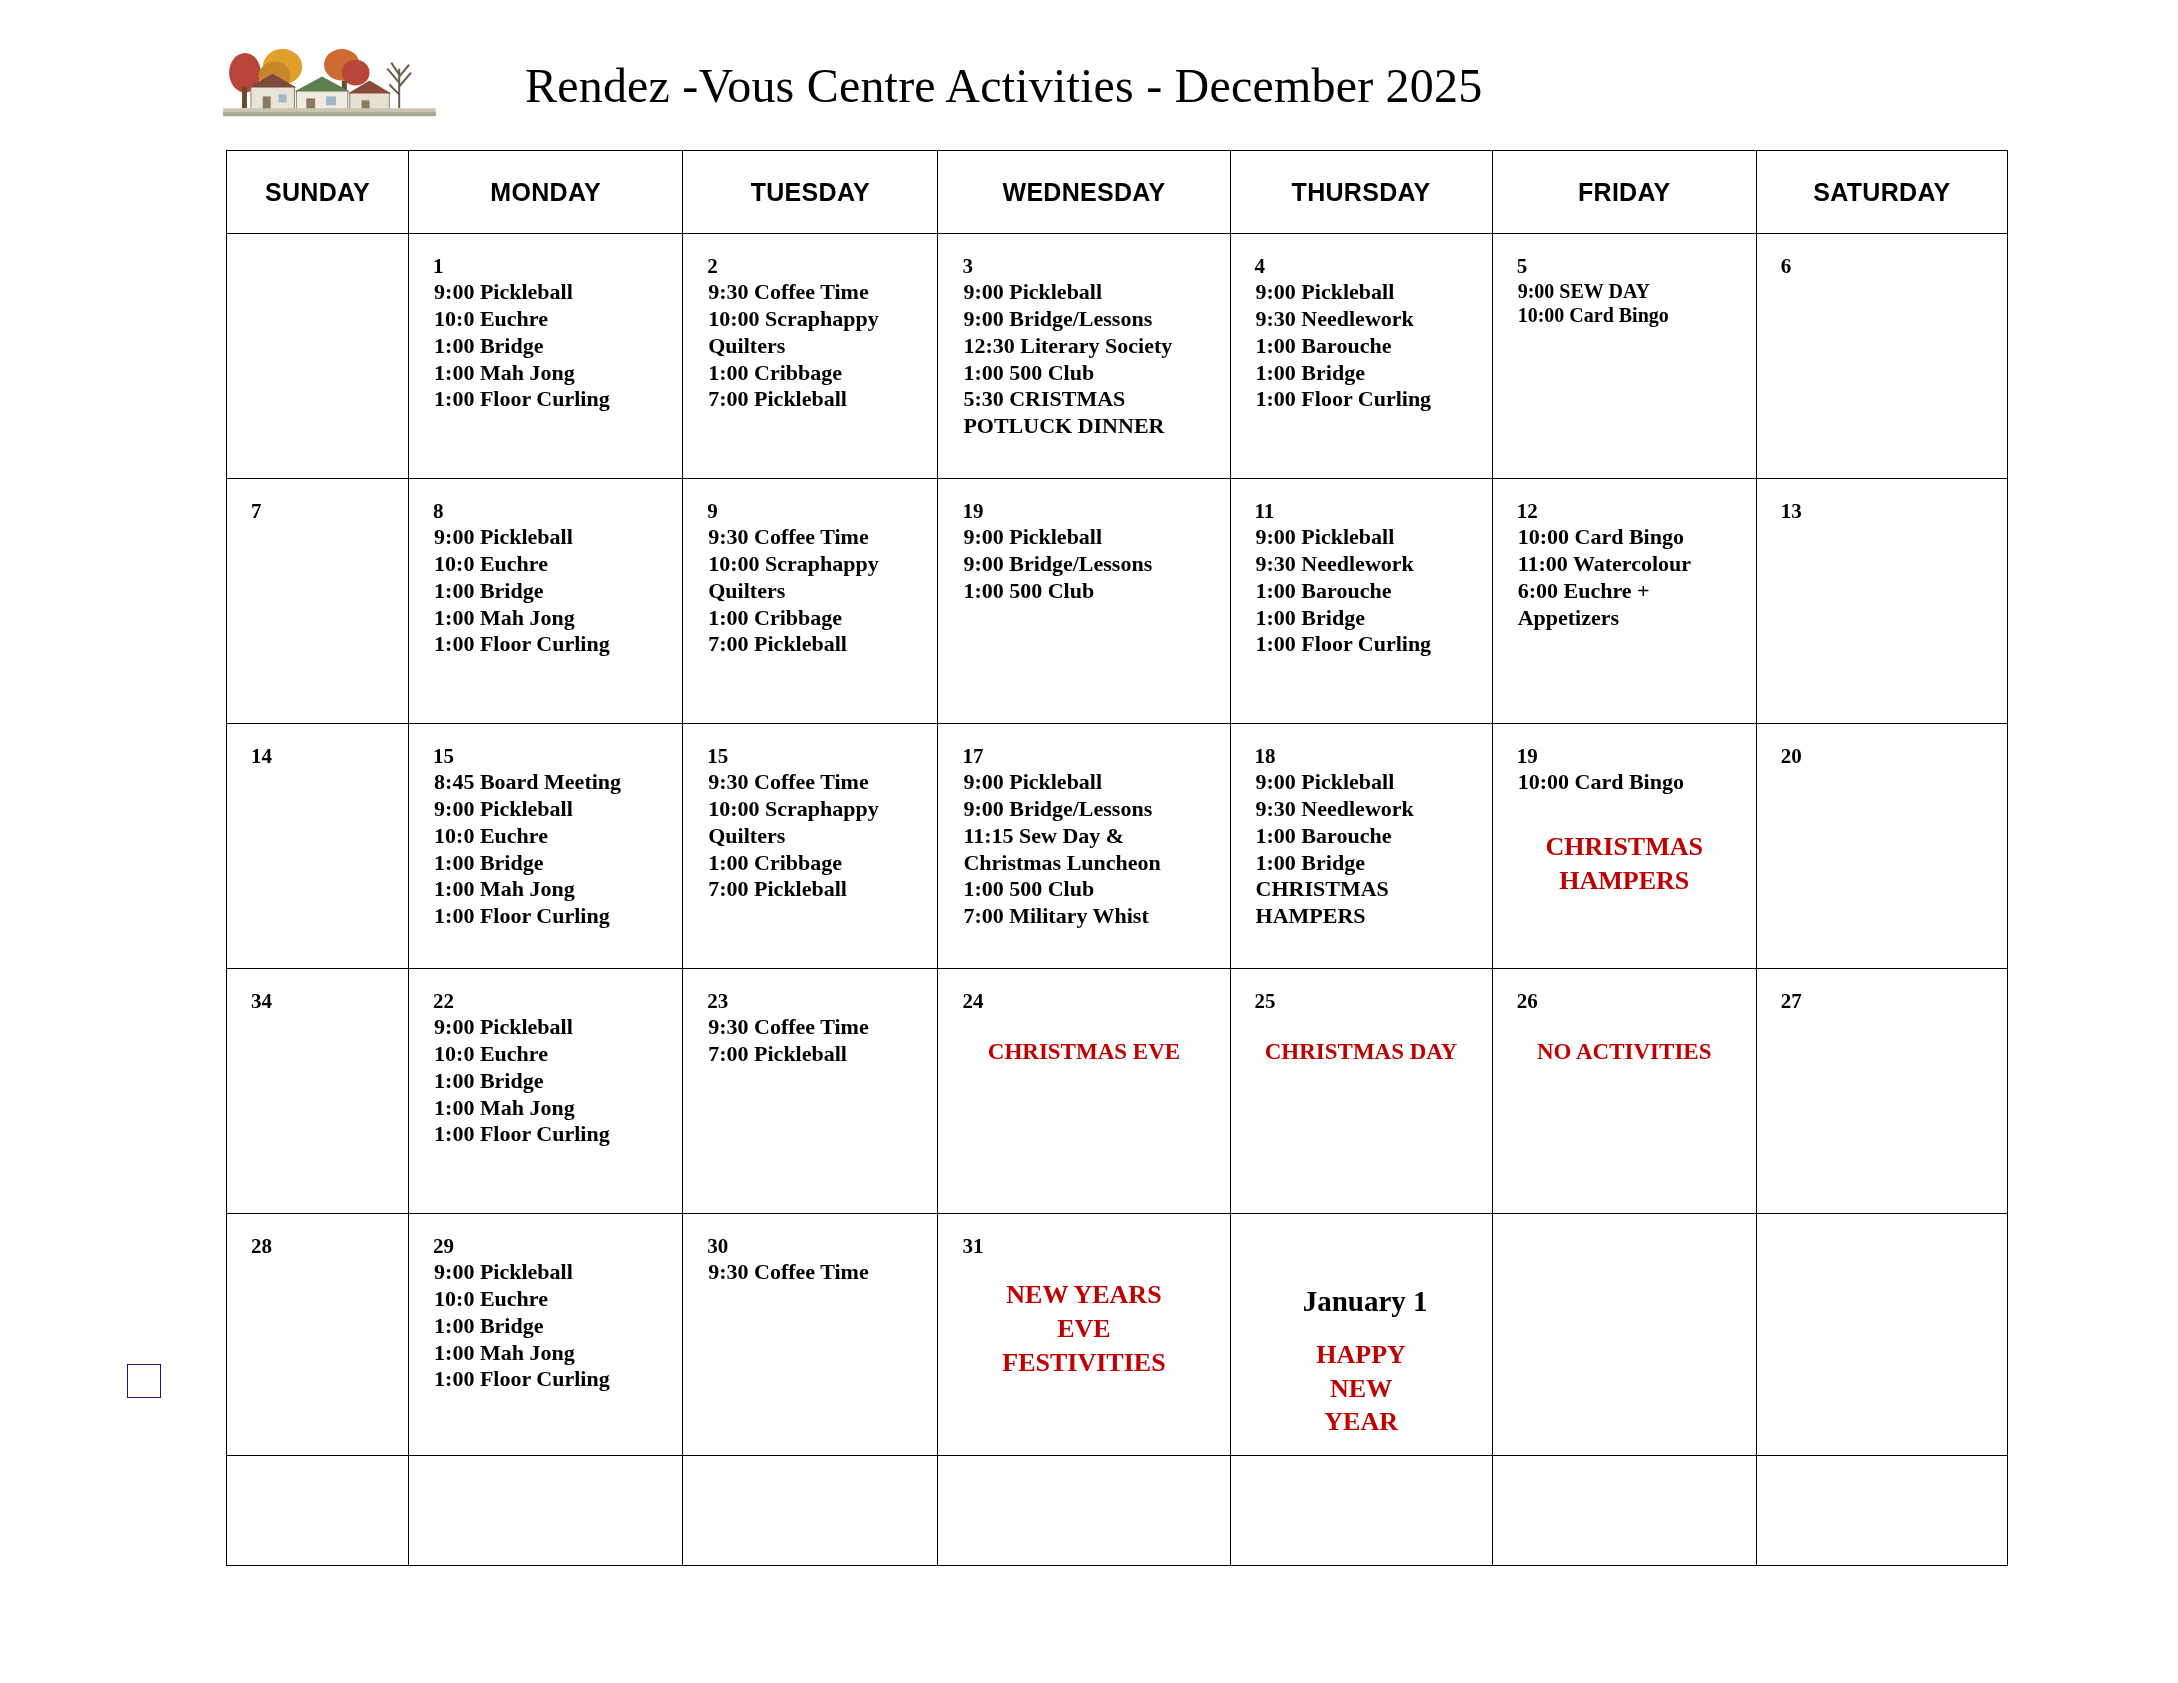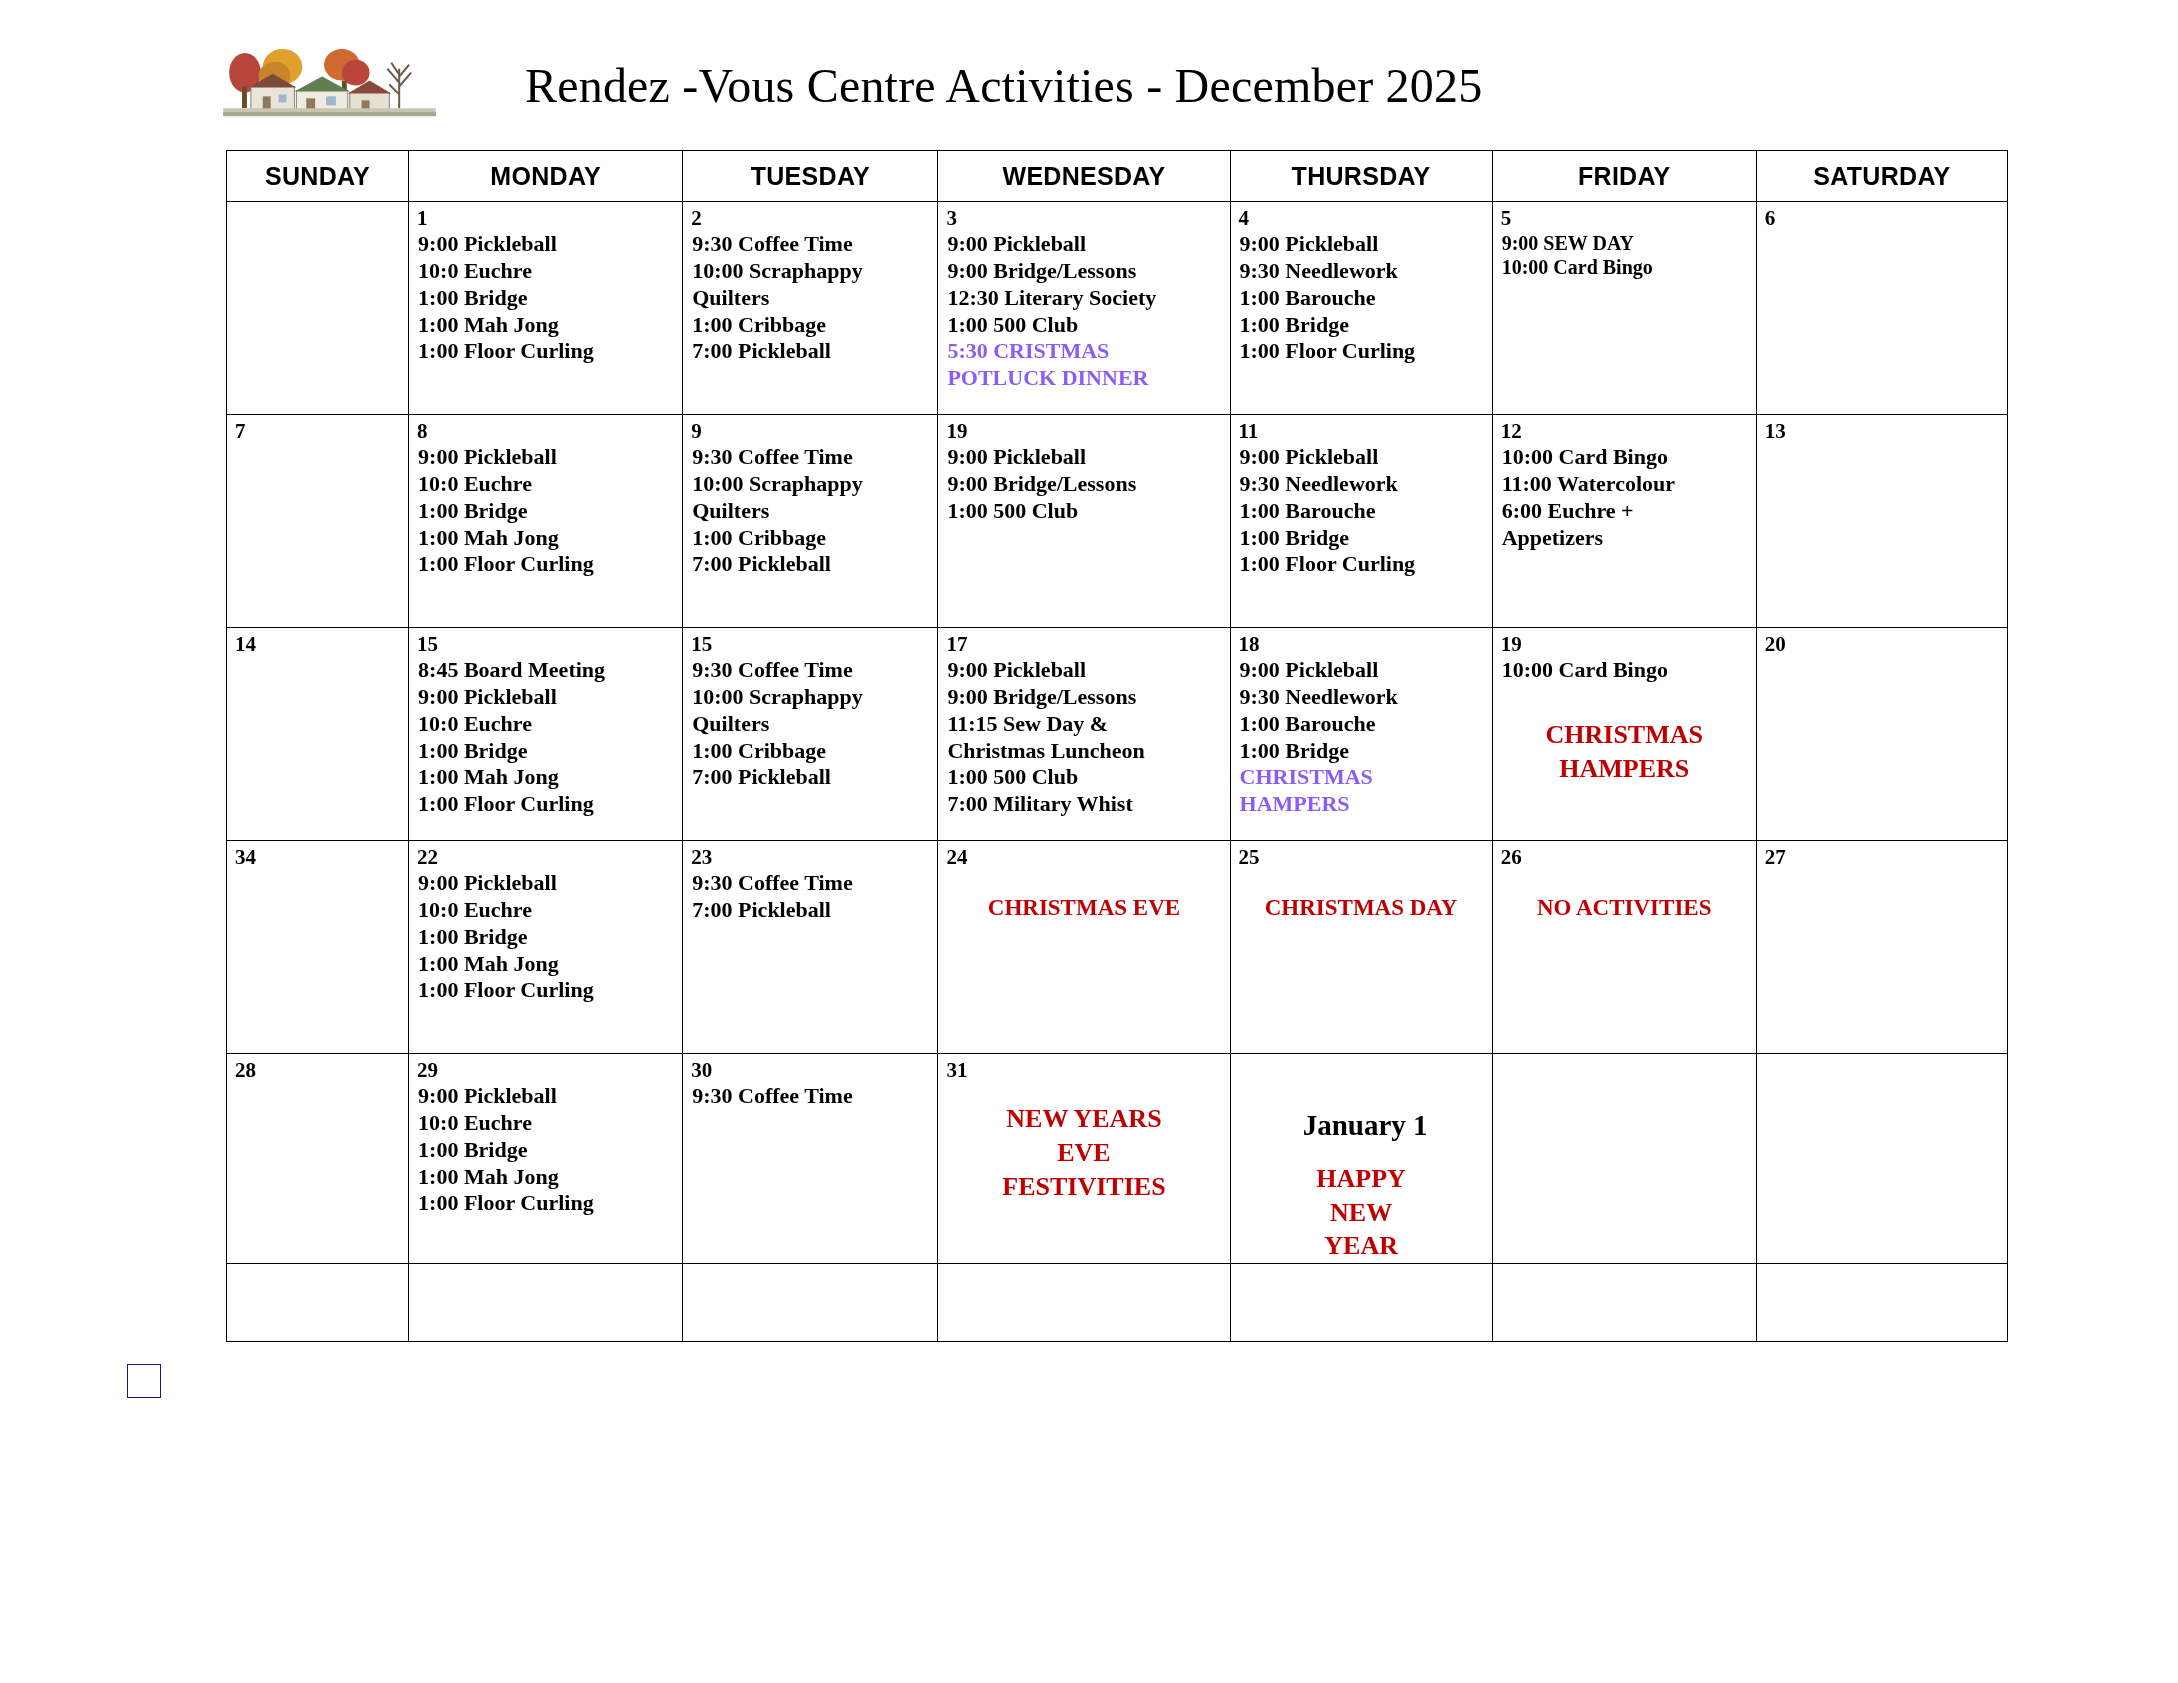--- a/index.html
+++ b/index.html
@@ -53,21 +53,21 @@
     position: absolute;
     left: 226px;
     top: 150px;
     border-collapse: collapse;
     table-layout: fixed;
     width: 1782px;
   }
   table.cal td, table.cal th {
     border: 1.5px solid #000;
     vertical-align: top;
-    padding: 0;
+    padding: 16px;
   }
   table.cal th {
     height: 50px;
     font-family: "Liberation Sans", sans-serif;
     font-size: 25px;
     font-weight: bold;
     text-align: center;
     vertical-align: middle;
     letter-spacing: 0.3px;
   }
@@ -106,21 +106,21 @@
     font-family: "Liberation Serif", serif;
     font-size: 22px;
     font-weight: bold;
     line-height: 1.22;
     color: #000;
   }
   .ev.small {
     font-size: 20px;
   }
   .ev.red {
-    color: #8b5cf6;
+    color: #000000;
   }
   .bigred {
     color: #c00000;
     font-weight: bold;
     font-size: 26px;
     text-align: center;
     line-height: 1.3;
     margin-top: 26px;
     font-family: "Liberation Serif", serif;
   }

